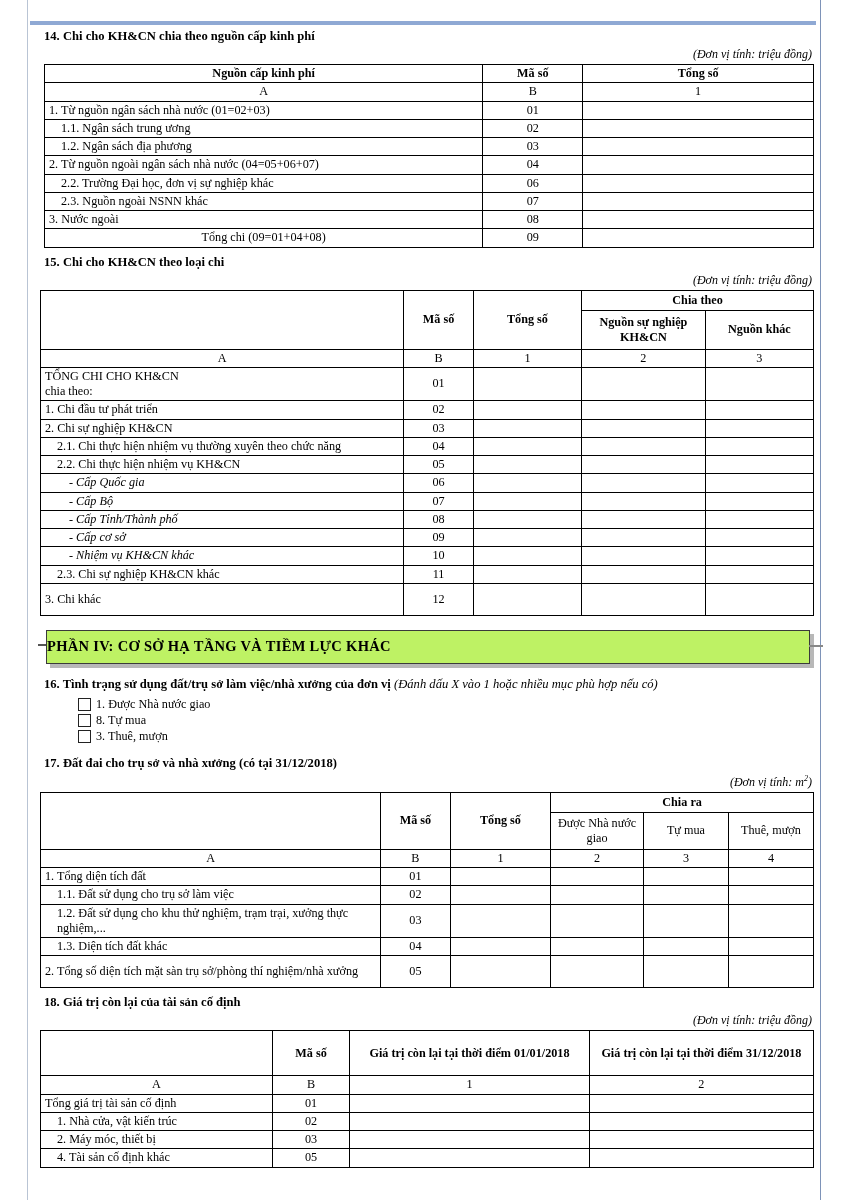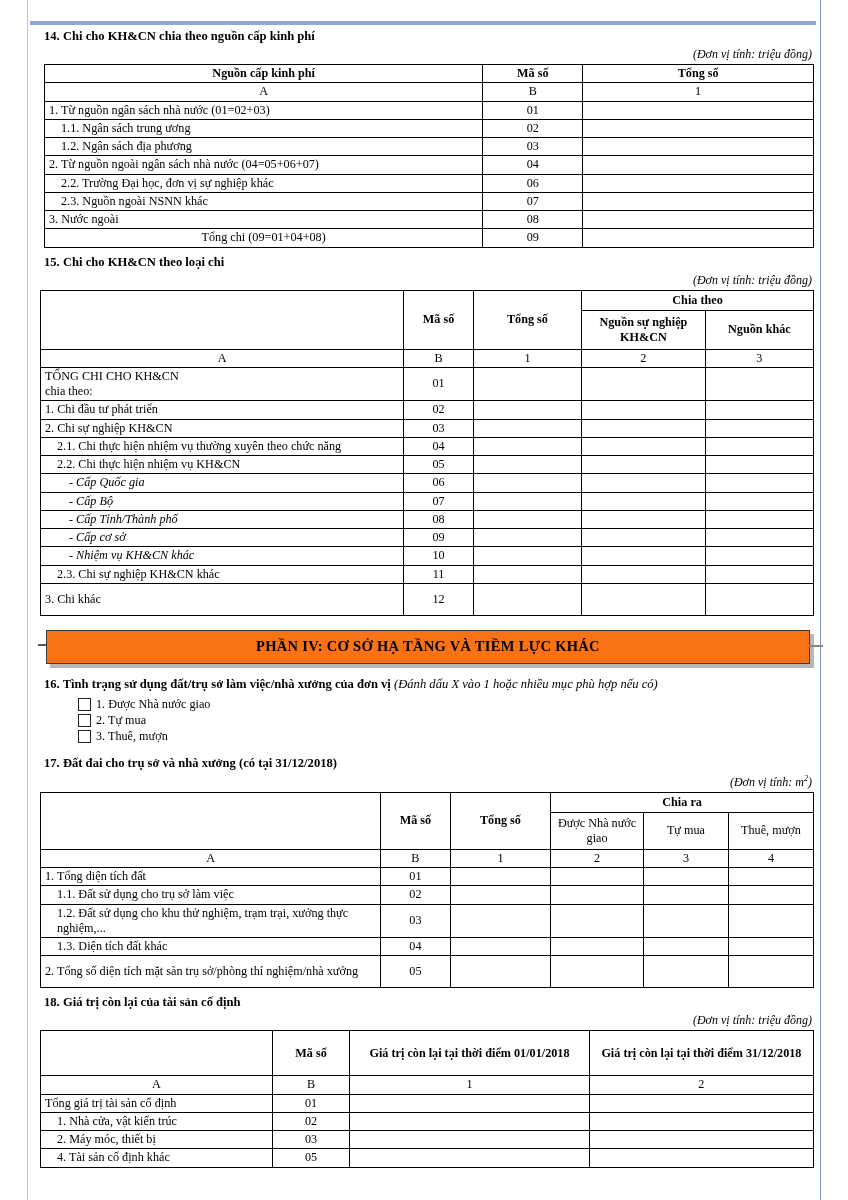--- a/index.html
+++ b/index.html
@@ -97,26 +97,26 @@
   .banner-zone {
     margin: 14px 0 10px 8px;
     position: relative;
     height: 36px;
   }
   .banner {
     position: absolute;
     left: 8px; top: 0;
     right: 8px;
     height: 32px;
-    background: #f97316;
+    background: #bef264;
     border: 1.5px solid #3a3a3a;
     box-shadow: 4px 4px 0 0 #b8b8b8;
     display: flex;
     align-items: center;
-    justify-content: center;
+    justify-content: flex-start;
   }
   .banner-text {
     font-weight: bold;
     font-size: 14.5px;
     letter-spacing: 0.3px;
   }
   .banner-tick-left {
     position: absolute;
     left: 0; top: 14px;
     width: 10px; height: 2px;
@@ -361,21 +361,21 @@
     <span class="hint">(Đánh dấu X vào 1 hoặc nhiều mục phù hợp nếu có)</span>
   </div>
 
   <div class="chk-list">
     <div class="chk-row">
       <span class="chk-box"></span>
       <span>1. Được Nhà nước giao</span>
     </div>
     <div class="chk-row">
       <span class="chk-box"></span>
-      <span>2. Tự mua</span>
+      <span>8. Tự mua</span>
     </div>
     <div class="chk-row">
       <span class="chk-box"></span>
       <span>3. Thuê, mượn</span>
     </div>
   </div>
 
   <div class="sp-10"></div>
 
   <div class="q-title">17. Đất đai cho trụ sở và nhà xưởng (có tại 31/12/2018)</div>

